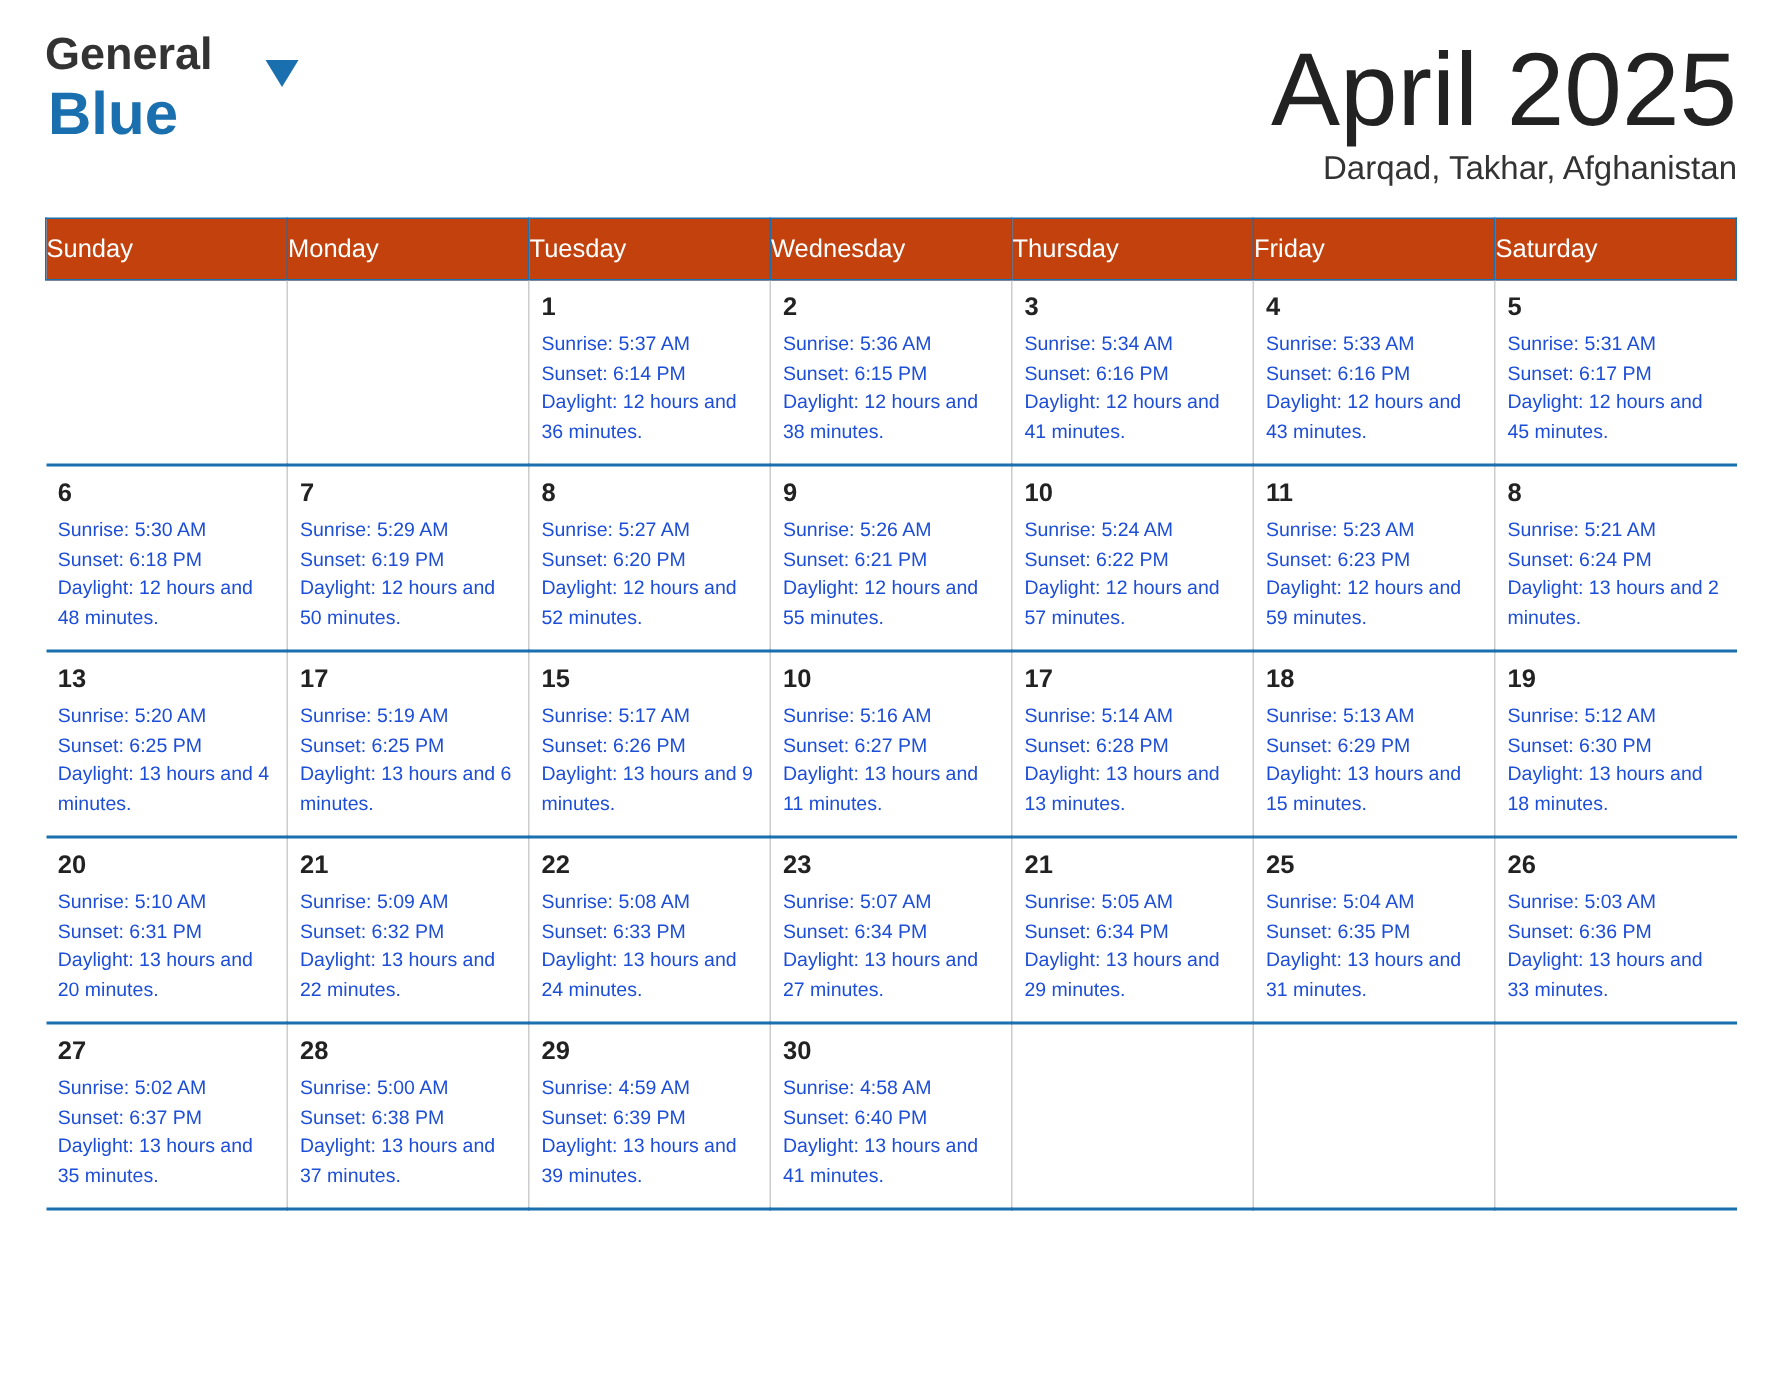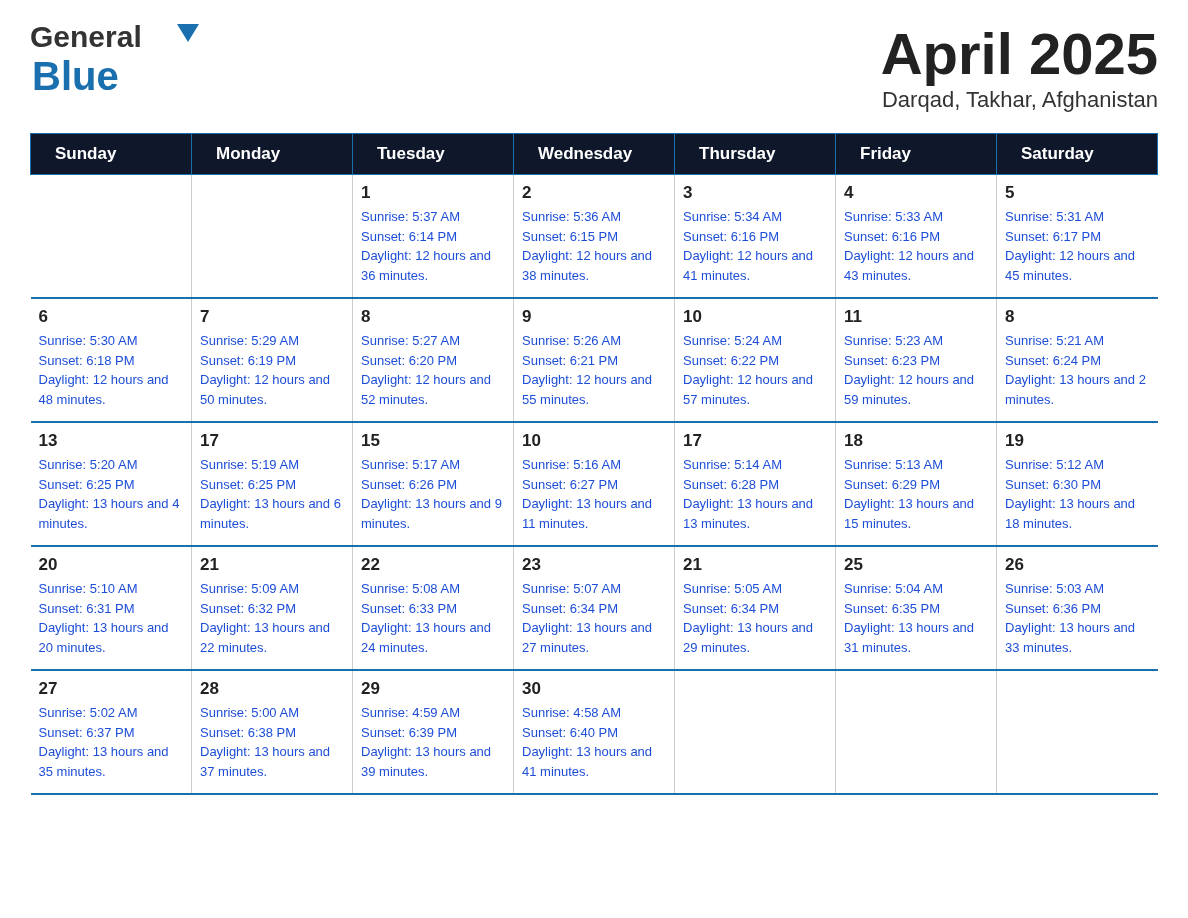--- a/index.html
+++ b/index.html
@@ -18,25 +18,25 @@
     }
     .title-section {
       text-align: right;
     }
     table {
       width: 100%;
       border-collapse: collapse;
       table-layout: fixed;
     }
     thead tr th {
-      background-color: #0f172a;
+      background-color: #c2410c;
       color: #ffffff;
-      padding: 10px 24px;
+      padding: 10px 0;
       font-size: 17px;
-      font-weight: bold;
+      font-weight: normal;
       text-align: left;
       border: 1px solid #1a6fae;
     }
     tbody tr {
       border-bottom: 2px solid #1a6fae;
     }
     tbody tr td {
       vertical-align: top;
       padding: 8px 8px 12px 8px;
       font-size: 13px;
@@ -59,21 +59,21 @@
       color: #1d4ed8;
       line-height: 1.5;
     }
     .logo-wrapper {
       display: flex;
       flex-direction: column;
       align-items: flex-start;
     }
     .logo-line1 {
       display: flex;
-      align-items: flex-start;
+      align-items: flex-end;
       gap: 31px;
     }
     .logo-line2 {
       display: flex;
       align-items: center;
       gap: 0;
     }
   </style>
 </head>
 <body>
@@ -82,21 +82,21 @@
   <div class="logo-wrapper">
     <div class="logo-line1">
       <span style="font-size:30px;font-weight:bold;color:#333333;">General</span>
       <span style="display:inline-block;width:0;height:0;border-left:11px solid transparent;border-right:11px solid transparent;border-top:18px solid #1a6fae;margin-left:4px;transform:translateY(4px);"></span>
     </div>
     <div class="logo-line2">
       <span style="font-size:40px;font-weight:bold;color:#1a6fae;margin-left:2px;">Blue</span>
     </div>
   </div>
   <div class="title-section">
-    <div style="font-size:58px;font-weight:bold;color:#222;">April 2025</div>
+    <div style="font-size:69px;font-weight:normal;color:#222;">April 2025</div>
     <div style="font-size:22px;color:#333;">Darqad, Takhar, Afghanistan</div>
   </div>
 </div>
 
 <table>
   <thead>
     <tr>
     <th>Sunday</th>
         <th>Monday</th>
         <th>Tuesday</th>

